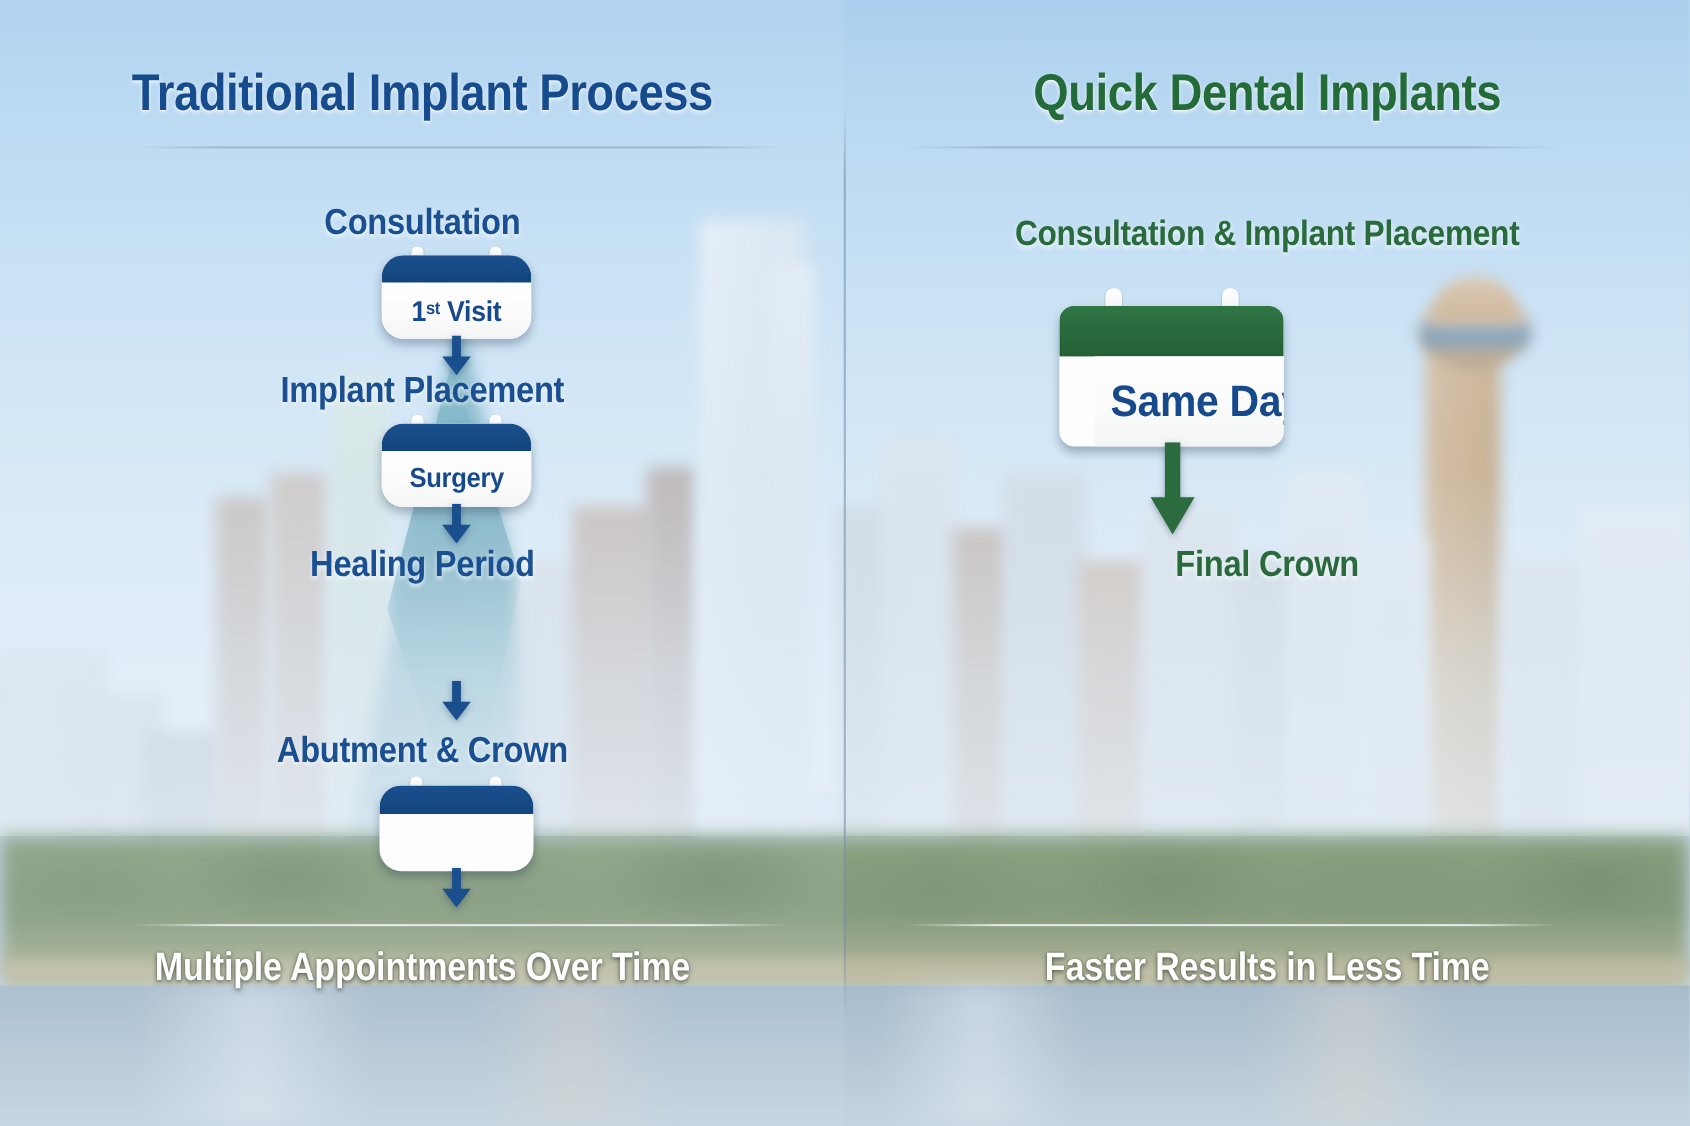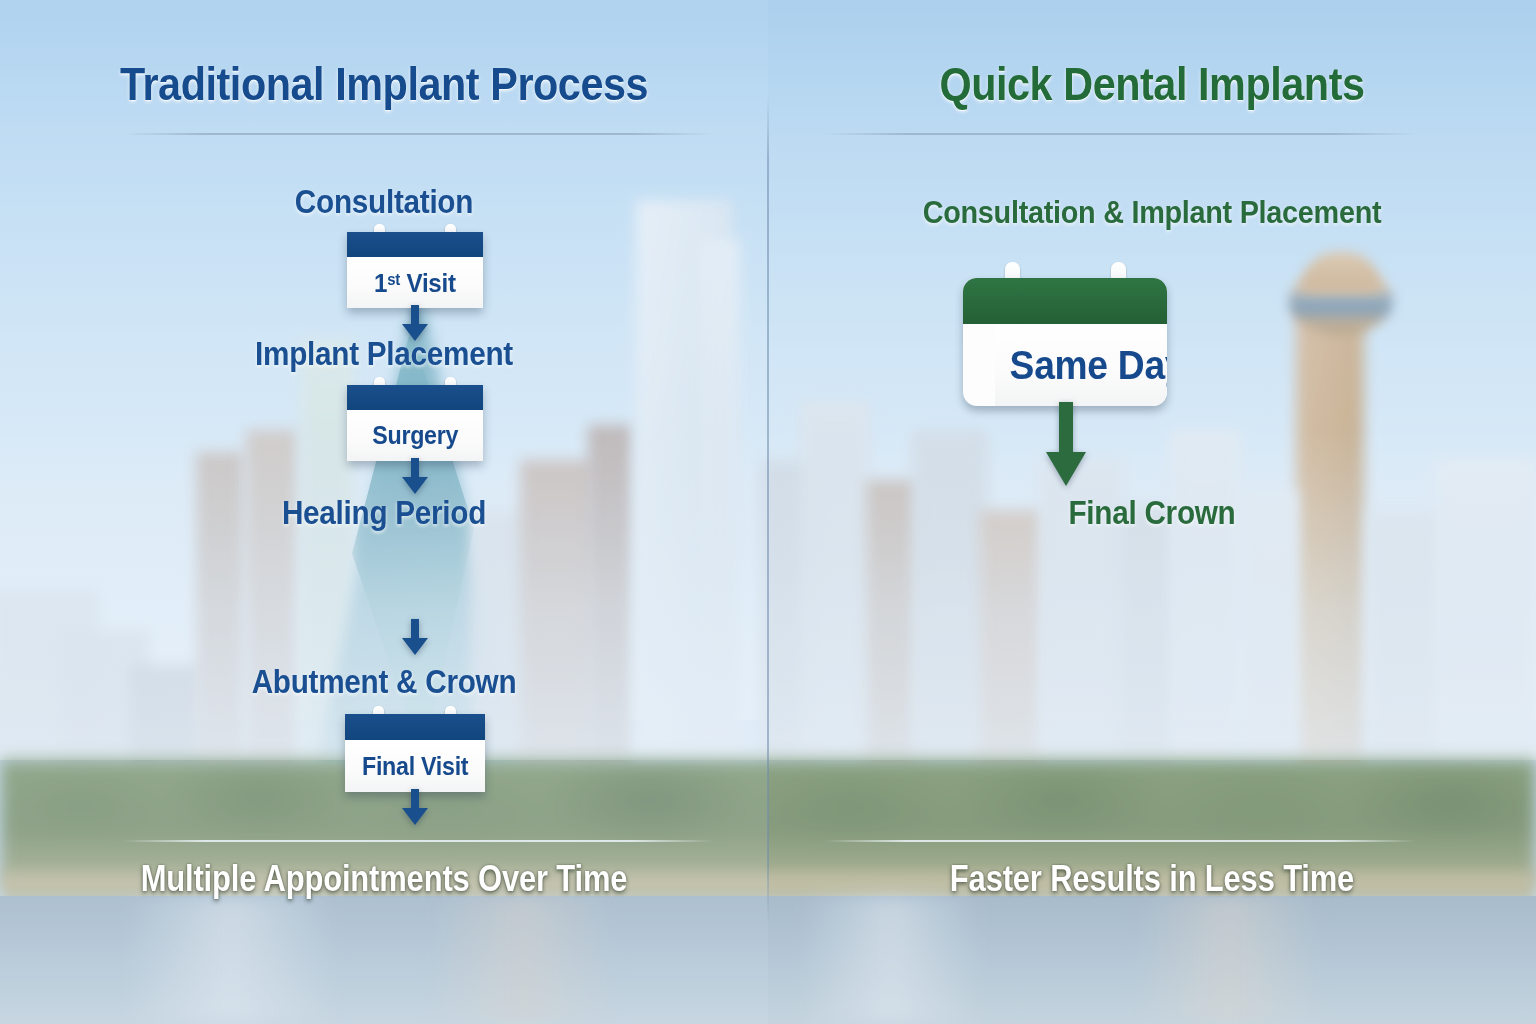--- a/index.html
+++ b/index.html
@@ -112,21 +112,21 @@
   
   .cal{position:absolute;}
   .cal .rings{position:absolute;left:0;top:0;width:100%;height:0;}
   .ring{
     position:absolute;width:11px;border-radius:5px;
     background:linear-gradient(180deg,#ffffff 0%,#f2f4f6 45%,#d8dde2 100%);
     box-shadow:0 1px 2px rgba(0,0,0,.3);
   }
   .cal .body{
     position:absolute;left:0;top:0;width:100%;height:100%;
-    border-radius:0;overflow:hidden;
+    border-radius:20px;overflow:hidden;
     background:#fdfdfd;
     box-shadow:0 5px 9px rgba(25,45,70,.30);
   }
   .cal .hdr{position:absolute;left:0;top:0;width:100%;}
   .cal .face{
     position:absolute;left:0;bottom:0;width:100%;
     background:linear-gradient(180deg,#ffffff 0%,#fbfbfb 60%,#f3f4f5 100%);
     display:flex;align-items:center;justify-content:center;
   }
   .cal .txt{
@@ -247,23 +247,20 @@
     </svg>
 
     <div class="steplabel navy" style="top:663px;">Abutment &amp; Crown</div>
     <div class="cal navy" style="left:345px;top:714px;width:140px;height:78px;">
       <div class="rings">
         <div class="ring" style="left:28px;top:-8px;height:32px;"></div>
         <div class="ring" style="left:100px;top:-8px;height:32px;"></div>
       </div>
       <div class="body">
         <div class="hdr" style="height:26px;"></div>
-        <div class="face" style="height:52px;">
-          <div class="txt navy" style="font-size:25px;">Final Visit</div>
-        </div>
       </div>
     </div>
     <svg class="arrow" style="left:400px;top:789px;width:30px;height:36px;" viewBox="0 0 30 36">
       <path d="M11 0 H19 V19 H28 L15 36 L2 19 H11 Z" fill="#1a4f8d"></path>
     </svg>
 
     <div class="rule-bot"></div>
     <div class="footer">Multiple Appointments Over Time</div>
   </div>
 

